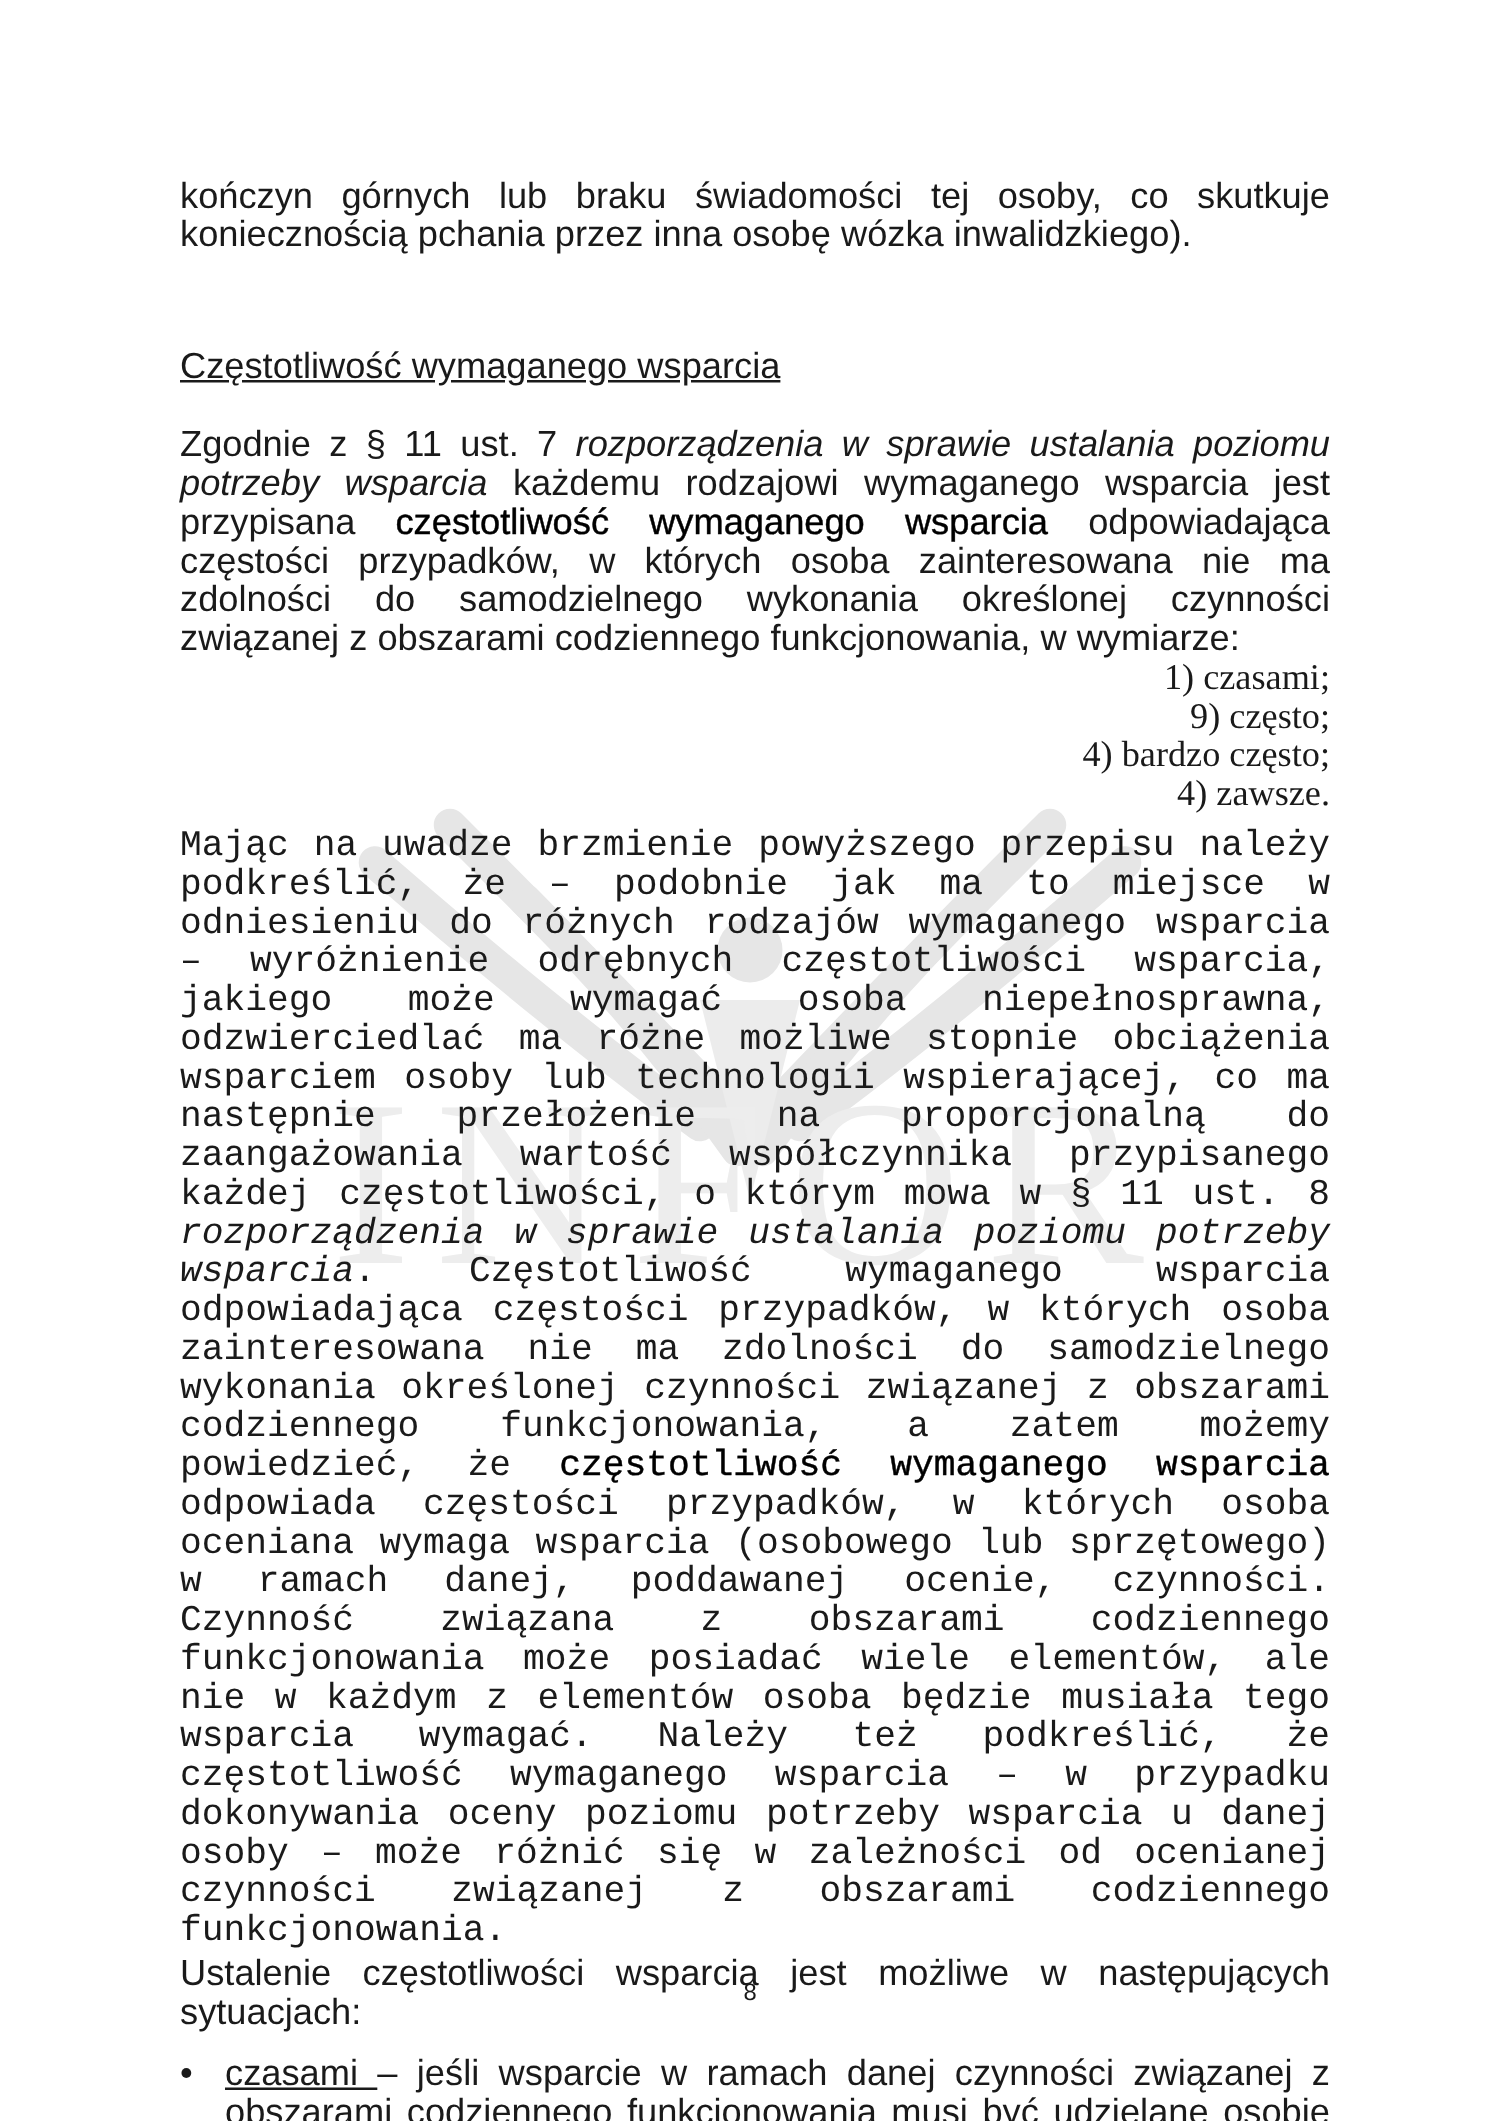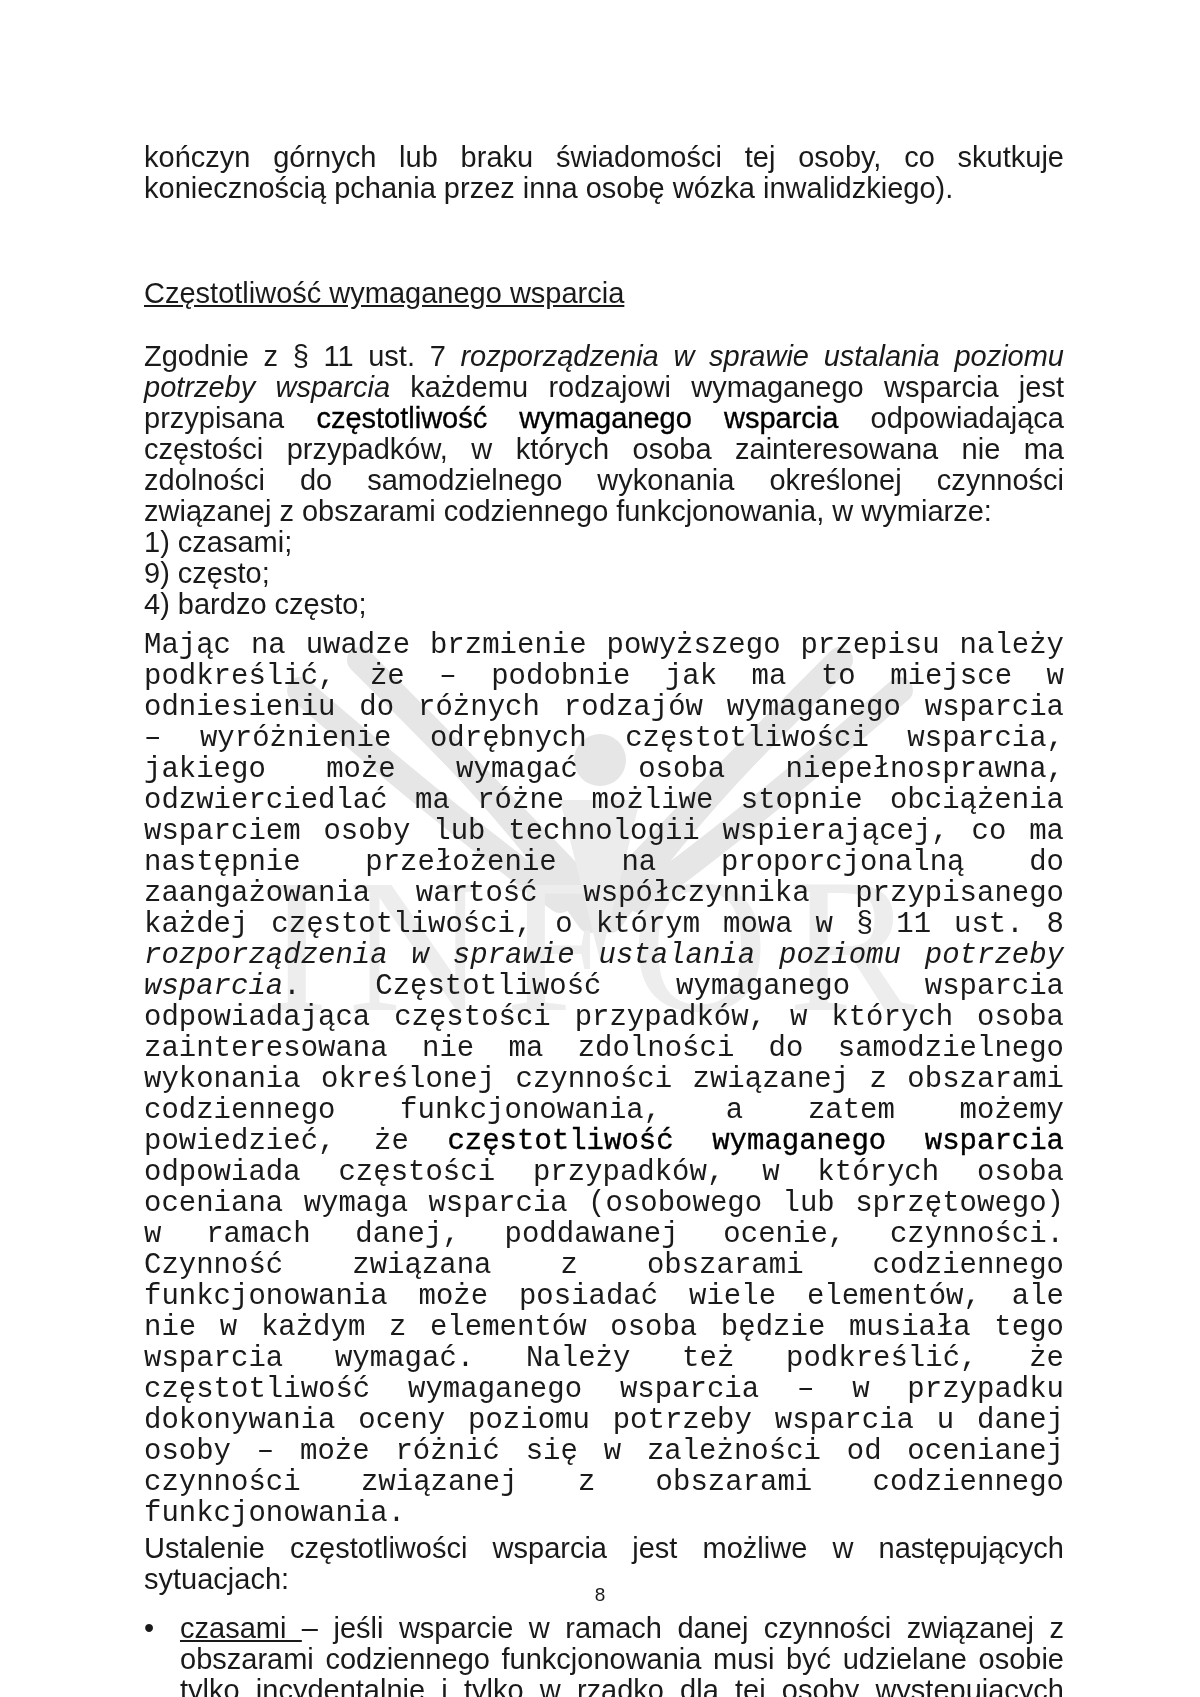--- a/index.html
+++ b/index.html
@@ -8,21 +8,21 @@
   .page { position: absolute; left: 0; top: 0; width: 1200px; height: 1697px; }
   .watermark { position: absolute; left: 0; top: 0; width: 1200px; height: 1697px; pointer-events: none; z-index: 0; }
   .content { position: absolute; left: 144px; top: 142px; width: 920px; z-index: 1;
              font-size: 29px; line-height: 31px; }
   p { margin: 0; text-align: justify; }
   .heading { text-decoration: underline; margin-top: 74px; margin-bottom: 32px; text-align: left; }
   .gap { margin-top: 10px; font-family: Liberation Mono, monospace; }
   .gap2 { margin-top: 4px; }
   em { font-style: italic; }
   .bold { font-weight: normal; color: #000; -webkit-text-stroke: 0.35px #000; }
-  .list-num { text-align: left; }
+  .list-num { text-align: right; font-family: Liberation Serif, serif; }
   .bullet-wrap { position: relative; padding-left: 36px; margin-top: 18px; text-align: justify; }
   .bullet { position: absolute; left: 0; top: 0; }
   .u { text-decoration: underline; margin-top: 14px; }
   .page-num { position: absolute; left: 0; width: 1200px; top: 1584px; text-align: center; font-size: 19px; z-index: 1; }
 </style>
 </head>
 <body>
 
 <div class="page">
 
@@ -43,20 +43,21 @@
   <div class="content">
     <p>kończyn górnych lub braku świadomości tej osoby, co skutkuje koniecznością pchania przez inna osobę wózka inwalidzkiego).</p>
 
     <p class="heading">Częstotliwość wymaganego wsparcia</p>
 
     <p><span>Zgodnie z § 11 ust. 7 </span><em>rozporządzenia w sprawie ustalania poziomu potrzeby wsparcia</em><span> każdemu rodzajowi wymaganego wsparcia jest przypisana </span><span class="bold">częstotliwość wymaganego wsparcia</span><span> odpowiadająca częstości przypadków, w których osoba zainteresowana nie ma zdolności do samodzielnego wykonania określonej czynności związanej z obszarami codziennego funkcjonowania, w wymiarze:</span></p>
 
     <p class="list-num">1) czasami;</p>
     <p class="list-num">9) często;</p>
     <p class="list-num">4) bardzo często;</p>
+    <p class="list-num">4) zawsze.</p>
 
     <p class="gap"><span>Mając na uwadze brzmienie powyższego przepisu należy podkreślić, że – podobnie jak ma to miejsce w odniesieniu do różnych rodzajów wymaganego wsparcia – wyróżnienie odrębnych częstotliwości wsparcia, jakiego może wymagać osoba niepełnosprawna, odzwierciedlać ma różne możliwe stopnie obciążenia wsparciem osoby lub technologii wspierającej, co ma następnie przełożenie na proporcjonalną do zaangażowania wartość współczynnika przypisanego każdej częstotliwości, o którym mowa w § 11 ust. 8 </span><em>rozporządzenia w sprawie ustalania poziomu potrzeby wsparcia</em><span>. Częstotliwość wymaganego wsparcia odpowiadająca częstości przypadków, w których osoba zainteresowana nie ma zdolności do samodzielnego wykonania określonej czynności związanej z obszarami codziennego funkcjonowania, a zatem możemy powiedzieć, że </span><span class="bold">częstotliwość wymaganego wsparcia</span><span> odpowiada częstości przypadków, w których osoba oceniana wymaga wsparcia (osobowego lub sprzętowego) w ramach danej, poddawanej ocenie, czynności. Czynność związana z obszarami codziennego funkcjonowania może posiadać wiele elementów, ale nie w każdym z elementów osoba będzie musiała tego wsparcia wymagać. Należy też podkreślić, że częstotliwość wymaganego wsparcia – w przypadku dokonywania oceny poziomu potrzeby wsparcia u danej osoby – może różnić się w zależności od ocenianej czynności związanej z obszarami codziennego funkcjonowania.</span></p>
 
     <p class="gap2">Ustalenie częstotliwości wsparcia jest możliwe w następujących sytuacjach:</p>
 
     <div class="bullet-wrap">
       <span class="bullet">•</span>
       <span class="u">czasami </span><span> – jeśli wsparcie w ramach danej czynności związanej z obszarami codziennego funkcjonowania musi być udzielane osobie tylko incydentalnie i tylko w rzadko dla tej osoby występujących okolicznościach, dlatego w niewielkim stopniu obciąża osobę wspierającą (np. w zakresie czynności 1 „Zmiana pozycji ciała” oraz w zakresie czynności 12 „Mycie i osuszanie całego ciała” osoba niewidoma, tj. osoba z niepełnosprawnością sensoryczną, która rzadko wychodzi z domu, będzie wymagała wsparcia towarzyszącego jedynie incydentalnie, tzn. tylko w tych rzadkich sytuacjach, gdy znajduje się poza domem, w hotelu lub domu innej osoby),</span>
     </div>
   </div>

